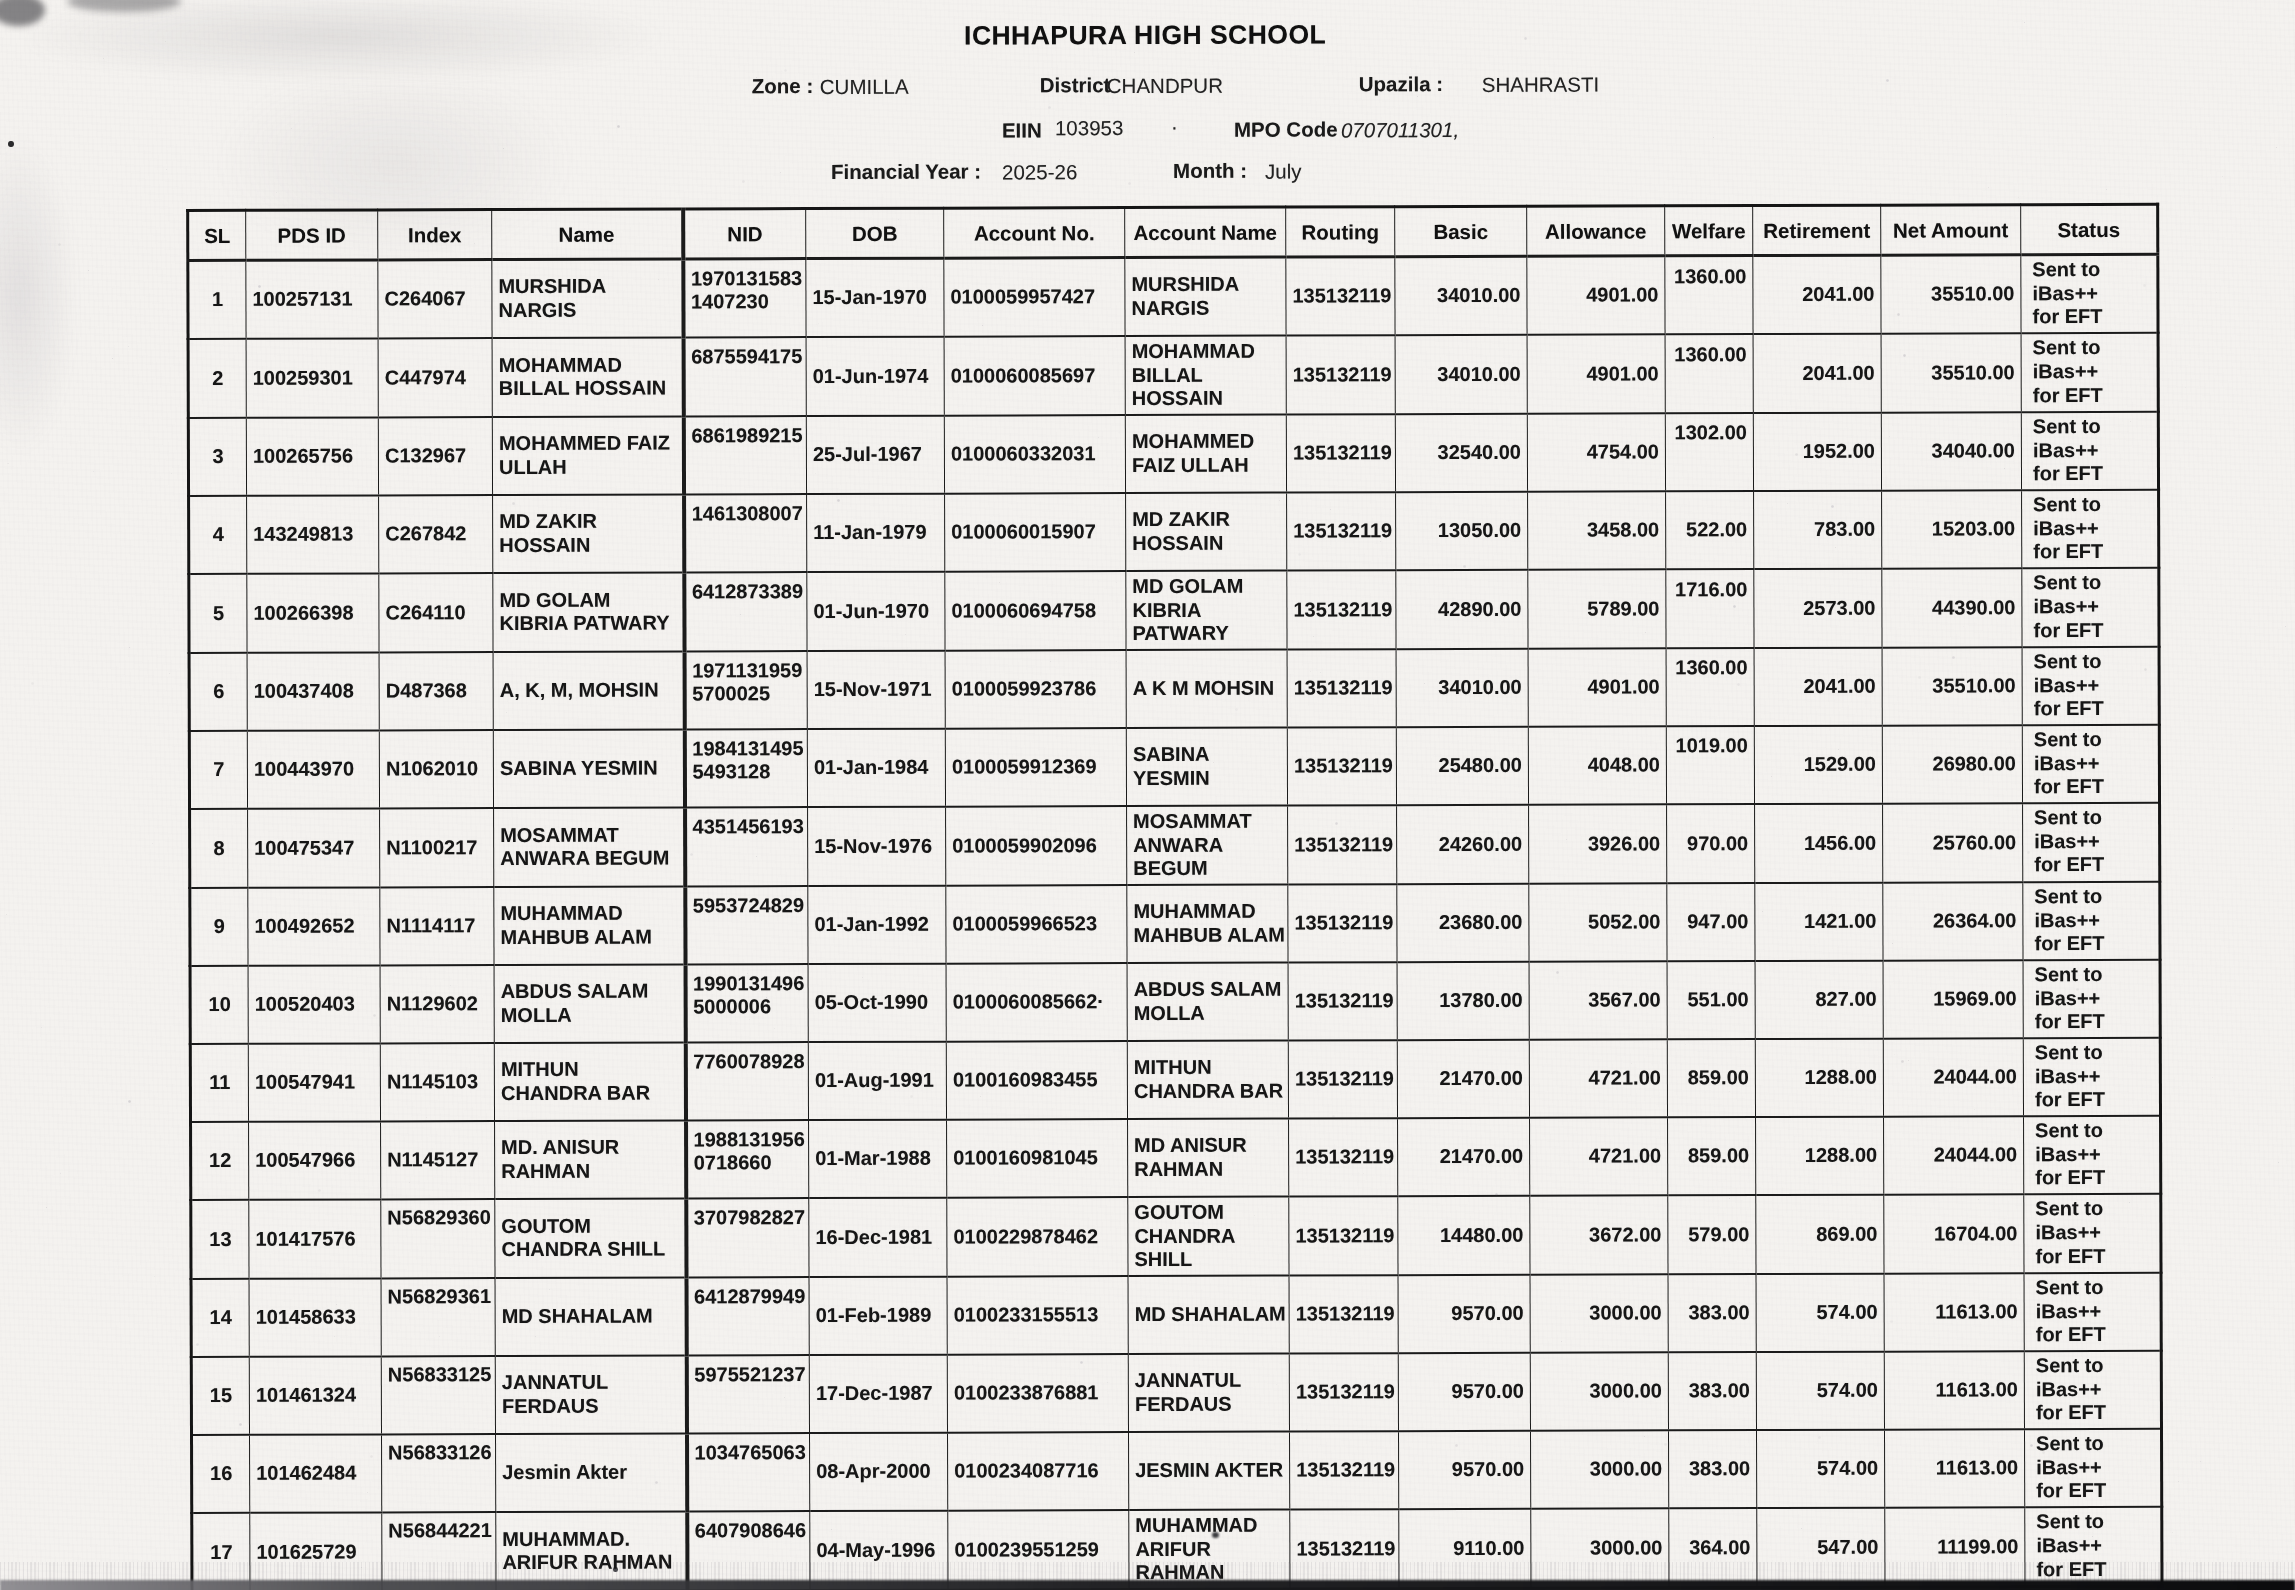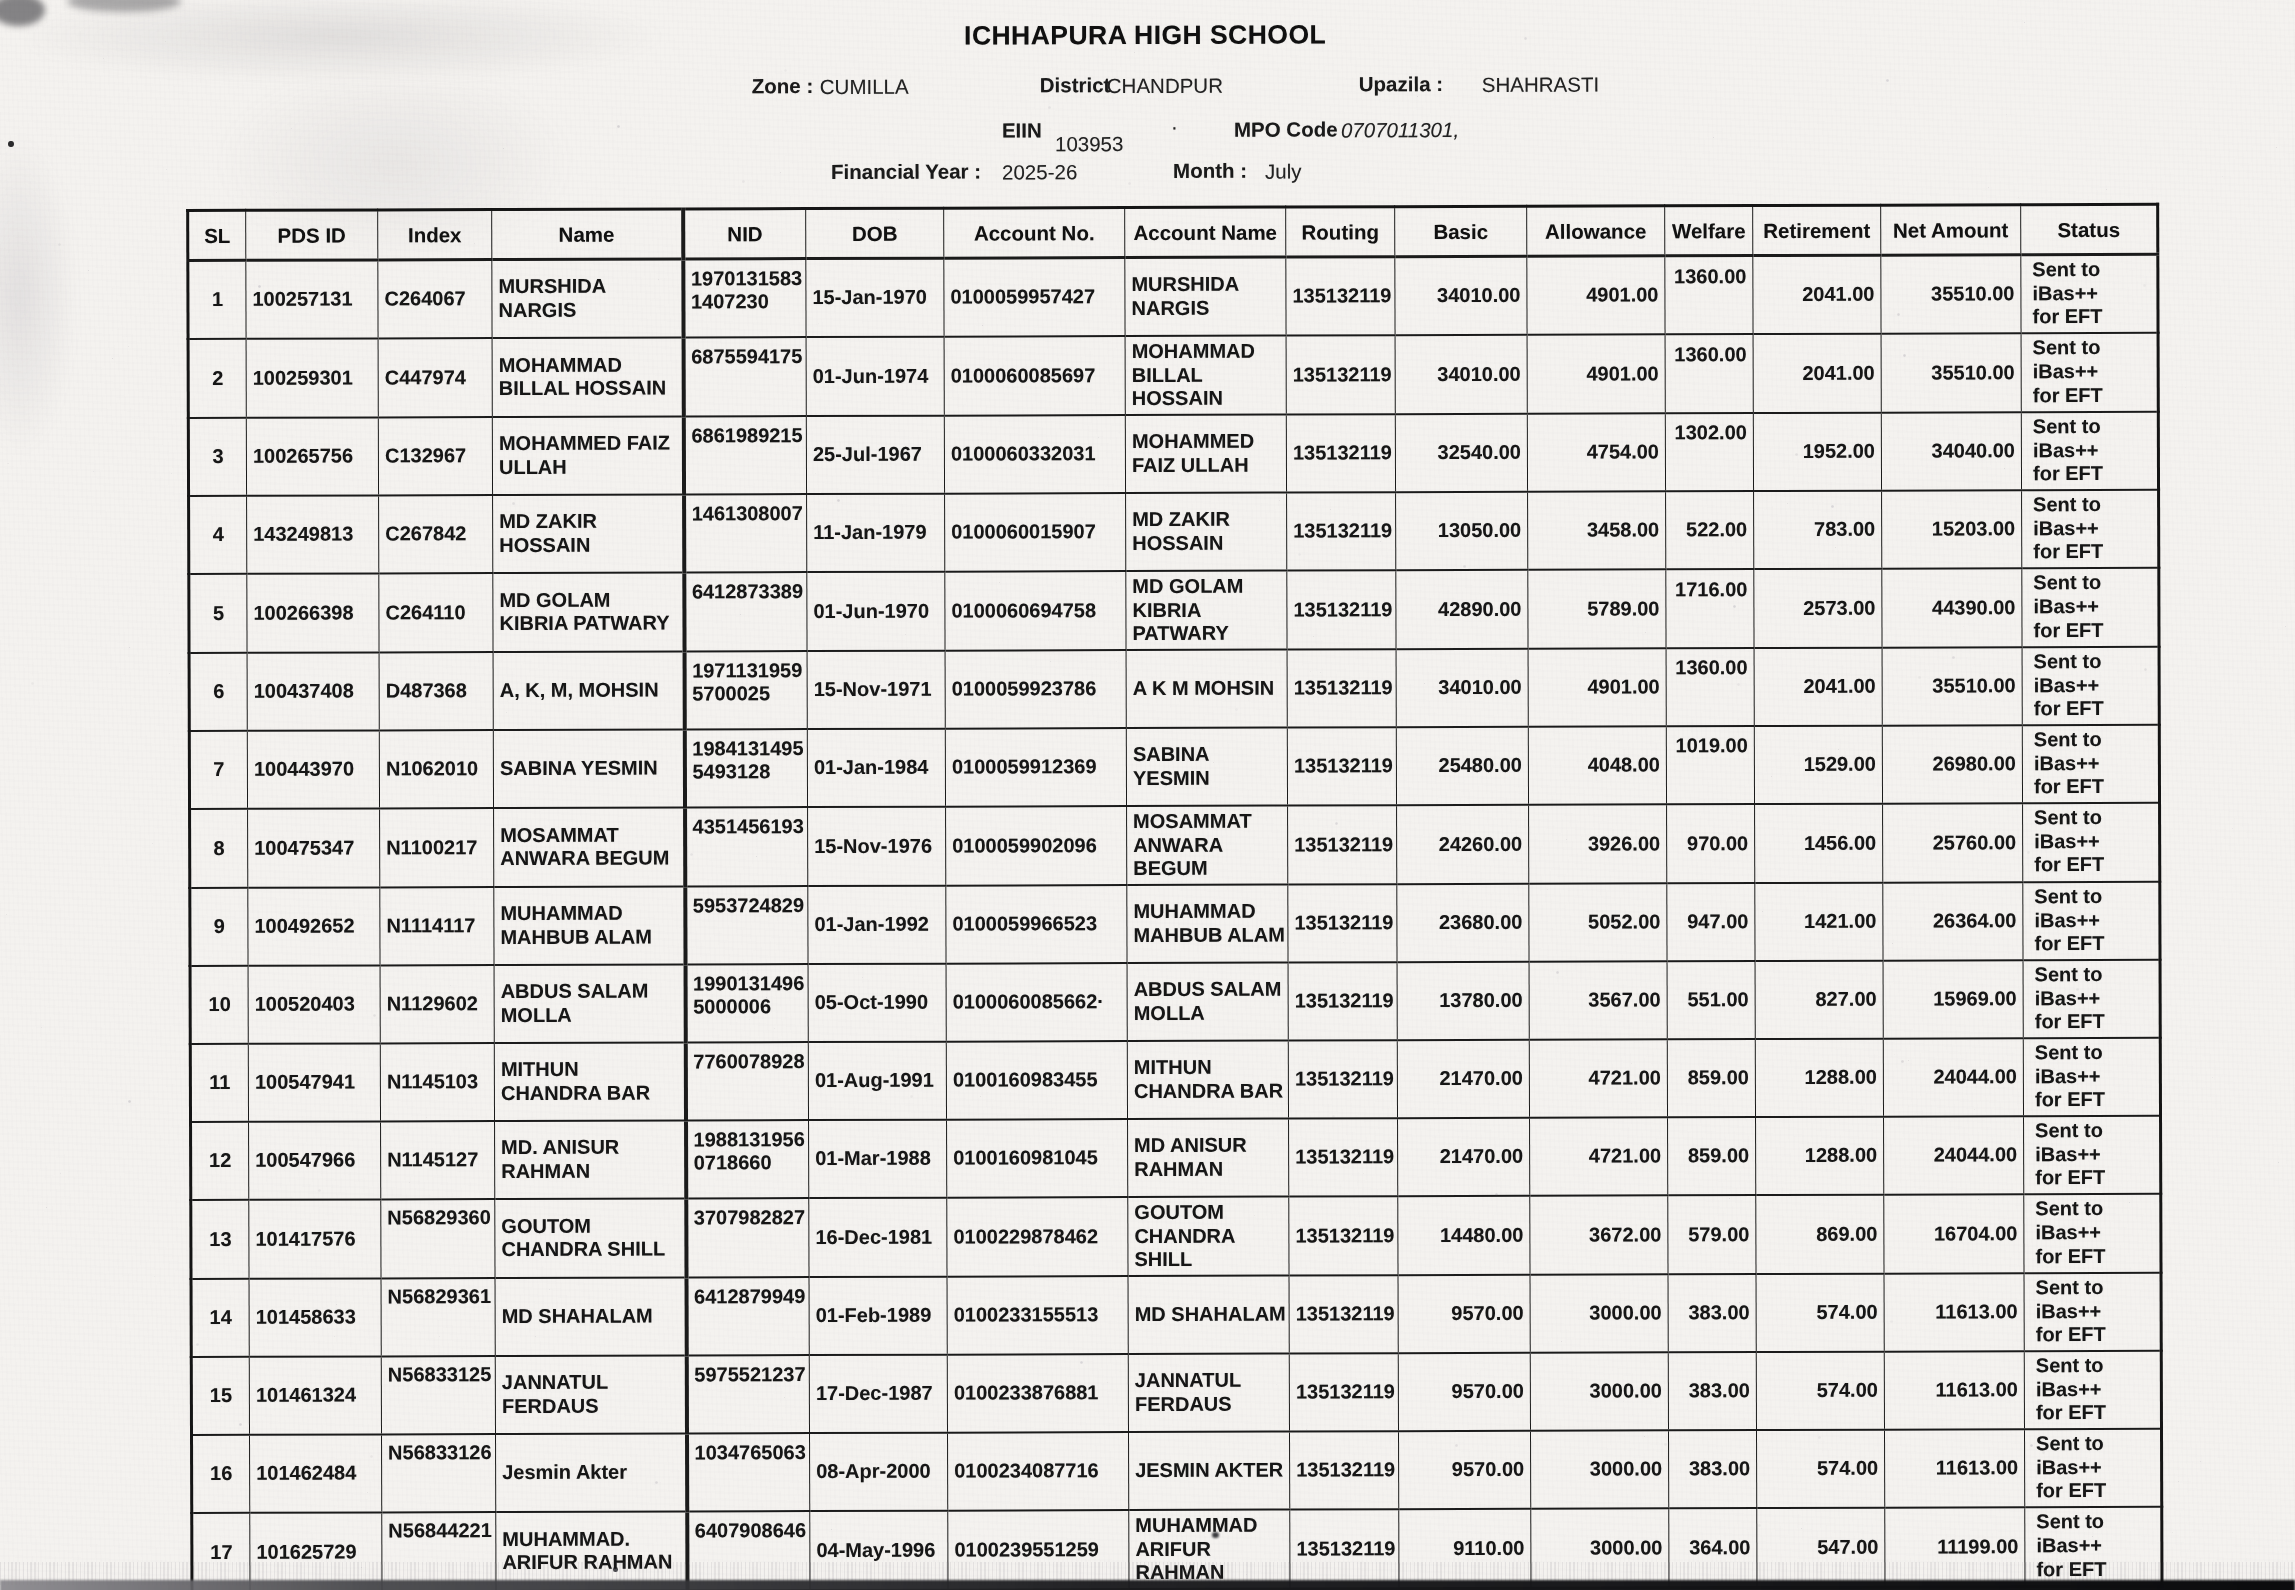--- a/index.html
+++ b/index.html
@@ -99,21 +99,21 @@
   <div class="doc-title">ICHHAPURA HIGH SCHOOL</div>
 
   <span class="m lbl" style="left:733px;top:73px;">Zone :</span>
   <span class="m val" style="left:822px;top:74px;">CUMILLA</span>
   <span class="m lbl" style="left:1021px;top:73px;">District</span>
   <span class="m val" style="left:1109px;top:74px;">CHANDPUR</span>
   <span class="m lbl" style="left:1340px;top:73px;">Upazila :</span>
   <span class="m val" style="left:1444px;top:74px;margin-left:40px;">SHAHRASTI</span>
 
   <span class="m lbl" style="left:983px;top:118px;">EIIN</span>
-  <span class="m val" style="left:1057px;top:132px;">103953</span>
+  <span class="m val" style="left:1057px;top:116px;">103953</span>
   <span class="m val" style="left:1173px;top:115px;">·</span>
   <span class="m lbl" style="left:1215px;top:118px;">MPO Code</span>
   <span class="m val" style="left:1343px;top:119px;font-style:italic;">0707011301,</span>
 
   <span class="m lbl" style="left:812px;top:159px;">Financial Year :</span>
   <span class="m val" style="left:1004px;top:160px;">2025-26</span>
   <span class="m lbl" style="left:1154px;top:159px;">Month :</span>
   <span class="m val" style="left:1267px;top:160px;">July</span>
 
   <table class="payroll">

